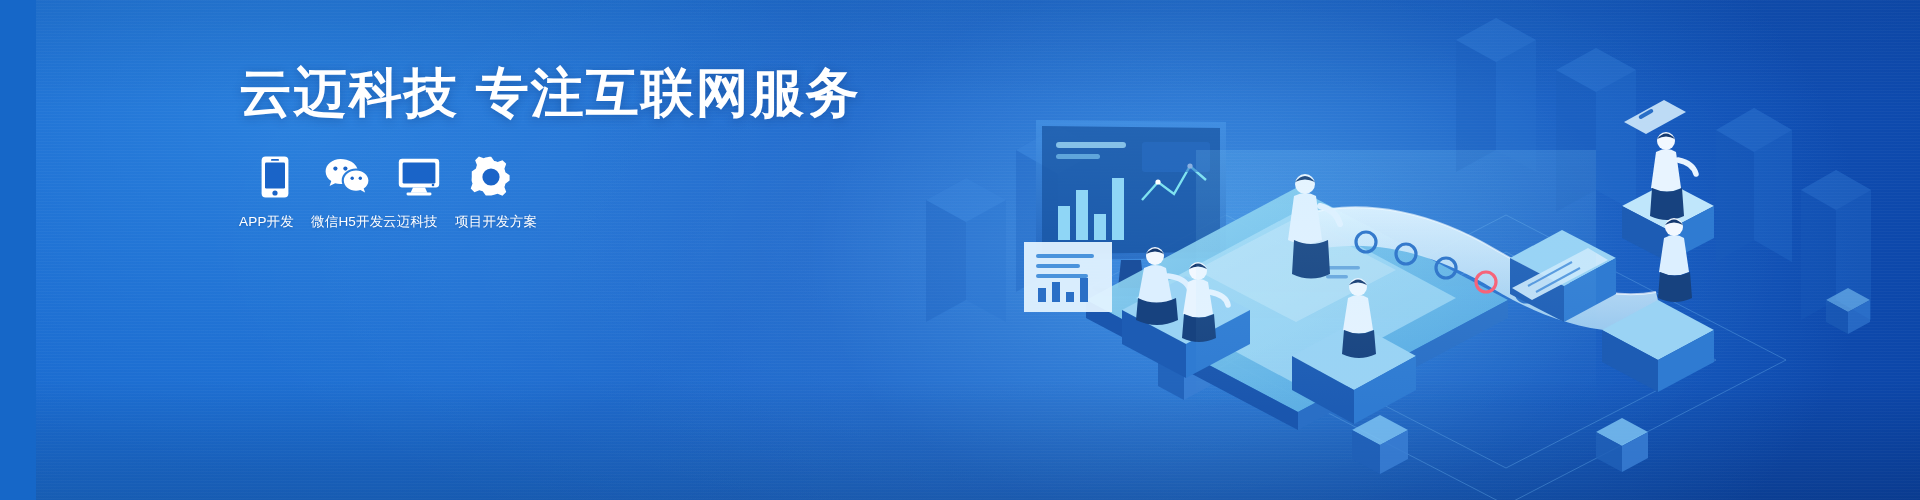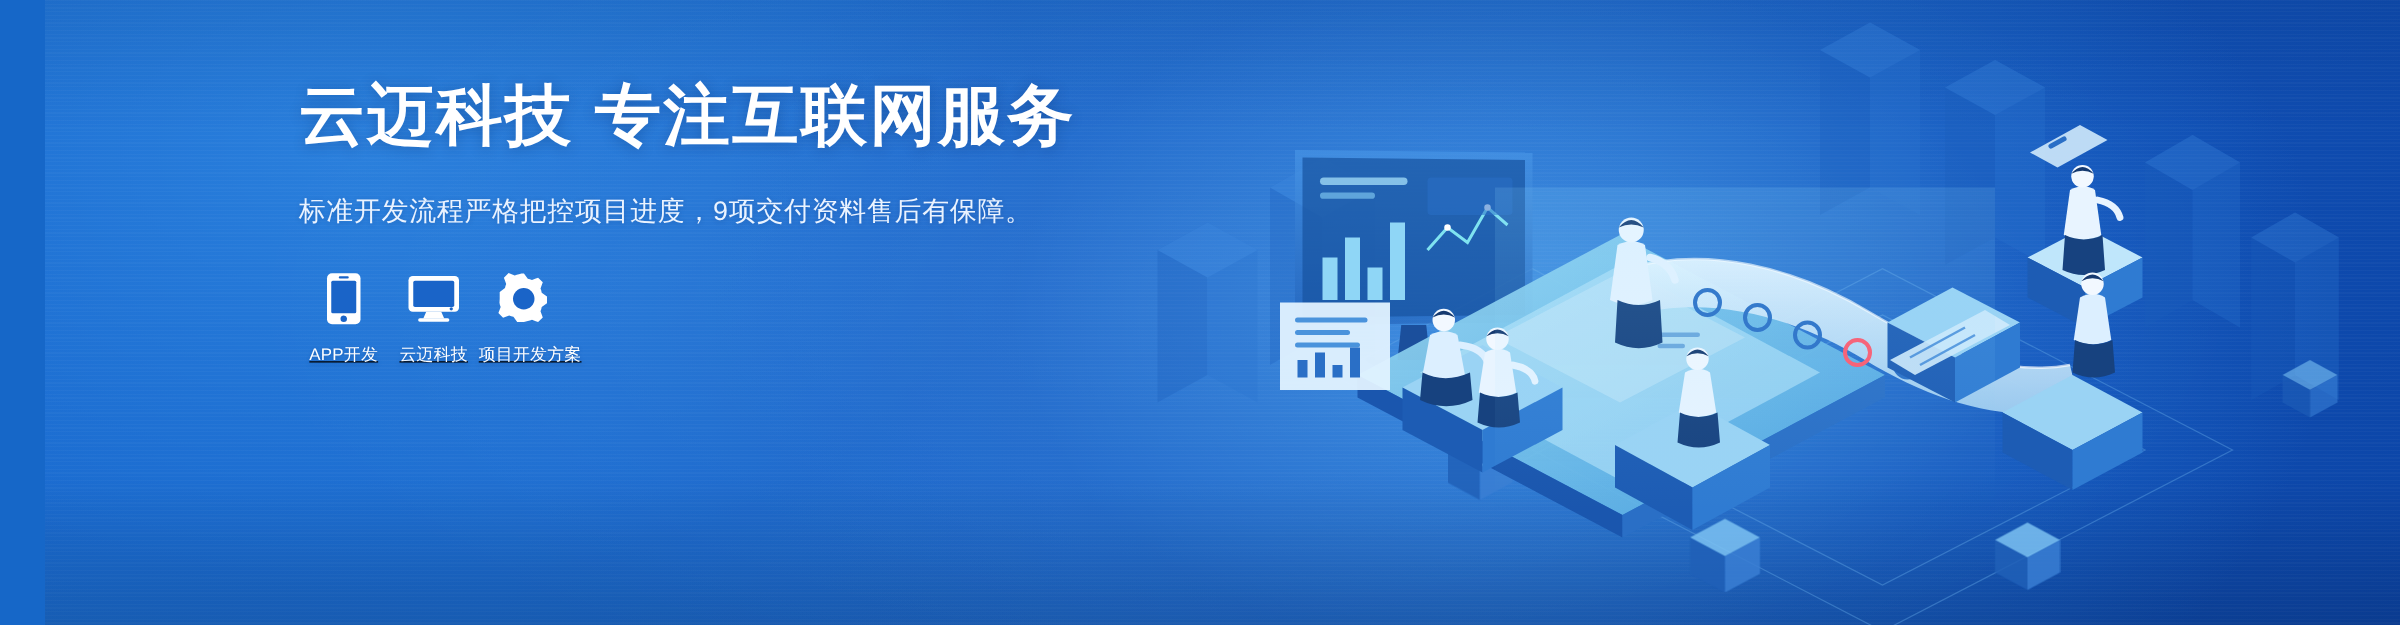--- a/index.html
+++ b/index.html
@@ -65,23 +65,22 @@
   }
 
   
   .services{
     display:flex;
     margin-top:30px;
     align-items:flex-end;
   }
   .service{
     width:72px;
-    text-align:center;
+    text-align:left;
     margin-right:0px;
-    text-decoration:underline;
   }
   .svc-ico{
     height:44px;
     display:flex; align-items:center; justify-content:center;
     margin-bottom:14px;
   }
   .svc-ico svg{ display:block; }
   .svc-label{
     font-size:13.5px;
     color:#ffffff;
@@ -345,38 +344,52 @@
     </svg>
   </div>
 
   <div class="vignette"></div>
 
   <div class="content">
 
     <h1 class="headline">云迈科技 专注互联网服务</h1>
 
     <div class="subtitle">
-      <div>标准开发流程严格把控项目进度，9项交付资料售后有保障。</div>
     </div>
 
     <div class="services">
 
       <div class="service">
         <div class="svc-ico">
           <svg width="30" height="44" viewBox="0 0 30 44" fill="none" xmlns="http://www.w3.org/2000/svg">
             <rect x="1.6" y="1.6" width="26.8" height="40.8" rx="4" fill="#ffffff"></rect>
             <rect x="5" y="7.5" width="20" height="26" rx="1.2" fill="#1a64c8"></rect>
             <rect x="11" y="4" width="8" height="1.8" rx=".9" fill="#1a64c8"></rect>
             <circle cx="15" cy="38" r="2.6" fill="#1a64c8"></circle>
           </svg>
         </div>
         <div class="svc-label">APP开发</div>
       </div>
 
 
+      <div class="service">
+        <div class="svc-ico">
+          <svg width="46" height="40" viewBox="0 0 46 40" xmlns="http://www.w3.org/2000/svg">
+
+            <path d="M16.5 2C8.2 2 1.6 7.6 1.6 14.4c0 3.9 2.2 7.4 5.7 9.6L5.6 29l5.5-2.8c1.7.5 3.5.8 5.4.8.6 0 1.2 0 1.8-.1-.4-1.1-.6-2.2-.6-3.4 0-6.6 6.4-11.9 14.2-11.9.5 0 1 0 1.5.1C31.9 6.4 24.9 2 16.5 2z" fill="#ffffff"></path>
+            <circle cx="11.4" cy="11.6" r="2.1" fill="#1a64c8"></circle>
+            <circle cx="21.4" cy="11.6" r="2.1" fill="#1a64c8"></circle>
+
+            <path d="M44.4 23.5c0-5.6-5.5-10.1-12.3-10.1s-12.3 4.5-12.3 10.1c0 5.6 5.5 10.2 12.3 10.2 1.5 0 2.9-.2 4.3-.6l4.7 2.4-1.4-3.9c2.9-1.8 4.7-4.8 4.7-8.1z" fill="#ffffff"></path>
+            <circle cx="28.2" cy="21.2" r="1.7" fill="#1a64c8"></circle>
+            <circle cx="36.3" cy="21.2" r="1.7" fill="#1a64c8"></circle>
+          </svg>
+        </div>
+        <div class="svc-label">微信H5开发</div>
+      </div>
 
       <div class="service">
         <div class="svc-ico">
           <svg width="44" height="40" viewBox="0 0 44 40" xmlns="http://www.w3.org/2000/svg">
             <rect x="1.8" y="1.8" width="40.4" height="28.6" rx="3.4" fill="#ffffff"></rect>
             <rect x="5.6" y="5.6" width="32.8" height="21" rx="1.4" fill="#1a64c8"></rect>
             <circle cx="36" cy="28" r="1.3" fill="#1a64c8"></circle>
             <path d="M16 30.4h12l2.4 5.4H13.6z" fill="#ffffff"></path>
             <rect x="9.5" y="35.6" width="25" height="2.8" rx="1.4" fill="#ffffff"></rect>
           </svg>

